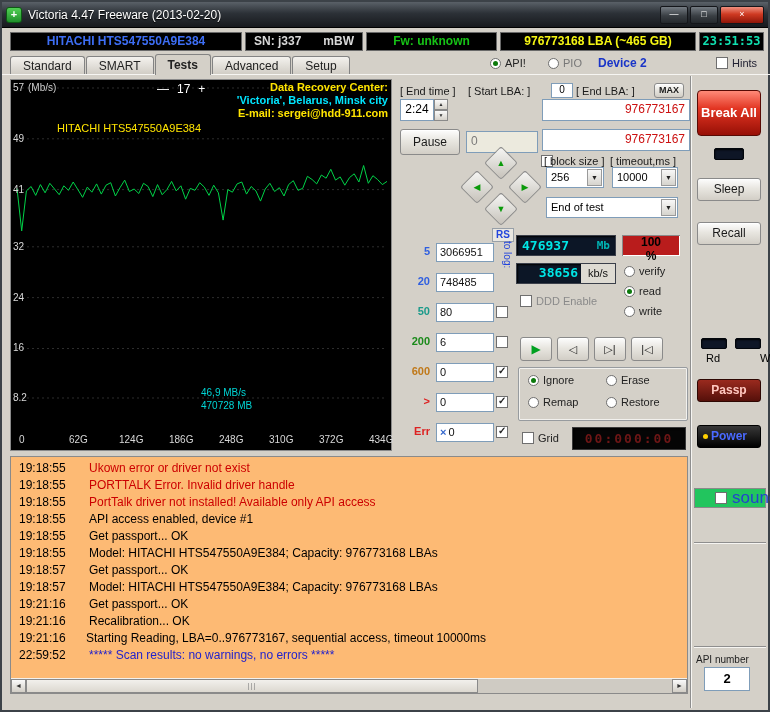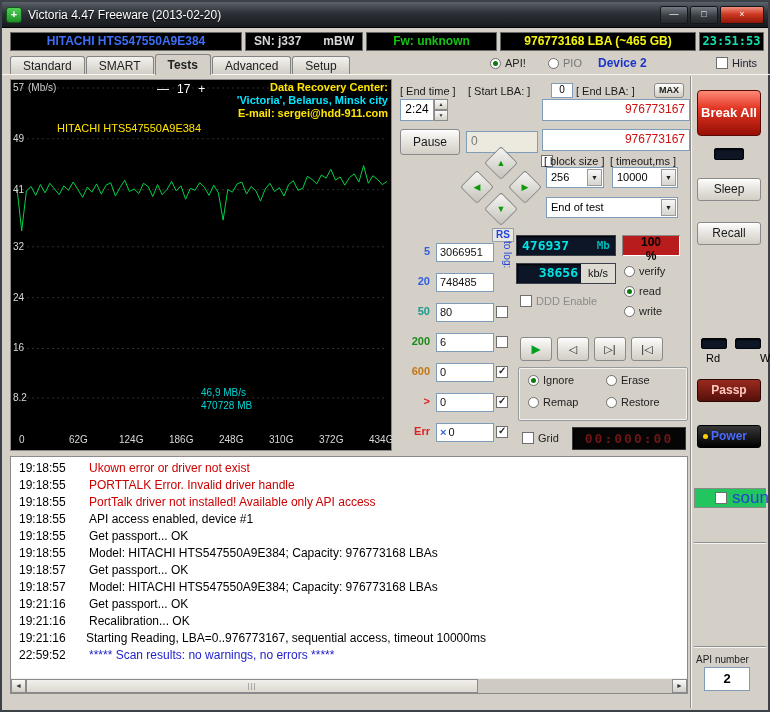--- a/index.html
+++ b/index.html
@@ -87,21 +87,21 @@
   
   .vdivider{position:absolute;left:688px;top:74px;bottom:2px;width:2px;border-left:1px solid #8e8e8e;border-right:1px solid #f6f5f2;}
   .btn-red{position:absolute;background:linear-gradient(#ff8a78,#e23522 40%,#970f06);border:1px solid #580a04;border-radius:4px;color:#fff;font-weight:bold;font-size:13px;text-align:center;}
   .btn-darkred{position:absolute;background:linear-gradient(#9a2a1e,#55100a);border:1px solid #2e0703;border-radius:3px;color:#ffc8c0;font-weight:bold;font-size:12px;text-align:center;}
   .btn-black{position:absolute;background:linear-gradient(#383838,#000);border:1px solid #000;border-radius:3px;color:#4a6aff;font-weight:bold;font-size:12px;text-align:center;}
   .led{position:absolute;background:#0e1626;border:1px solid #02060c;border-radius:2px;box-shadow:inset 0 1px 2px #000;}
   .soundbox{position:absolute;left:692px;top:486px;width:72px;height:20px;background:#22c55e;border:1px solid #8a8a8a;display:flex;align-items:center;gap:5px;padding:0 20px;color:#2244cc;font-size:17px;}
   .groove{position:absolute;left:692px;width:72px;height:2px;border-top:1px solid #8e8e8e;border-bottom:1px solid #f6f5f2;}
 
   
-  .log{position:absolute;left:8px;top:454px;width:678px;height:238px;background:#ffffff;border:1px solid #8a8a8a;}
+  .log{position:absolute;left:8px;top:454px;width:678px;height:238px;background:#fdba74;border:1px solid #8a8a8a;}
   #log-rows{position:absolute;left:0;top:4px;right:0;}
   .log-row{height:17px;font-size:12px;white-space:nowrap;}
   .log-time{display:inline-block;width:60px;margin-left:8px;color:#000;}
   .log-msg{margin-left:10px;}
   .hscroll{position:absolute;left:0;right:0;bottom:0;height:15px;background:#cfcbc3;border-top:1px solid #f2f1ee;}
   .sb-btn{position:absolute;top:0;width:15px;height:14px;background:linear-gradient(#fafafa,#d2cec6);border:1px solid #8a8a8a;font-size:7px;text-align:center;line-height:12px;color:#333;}
   .sb-thumb{position:absolute;left:15px;top:0;width:452px;height:14px;background:linear-gradient(#f2f0ec,#dcd8d0);border:1px solid #8a8a8a;text-align:center;font-size:8px;line-height:12px;color:#8a8a8a;letter-spacing:1px;}
 </style>
 </head>
 <body>

